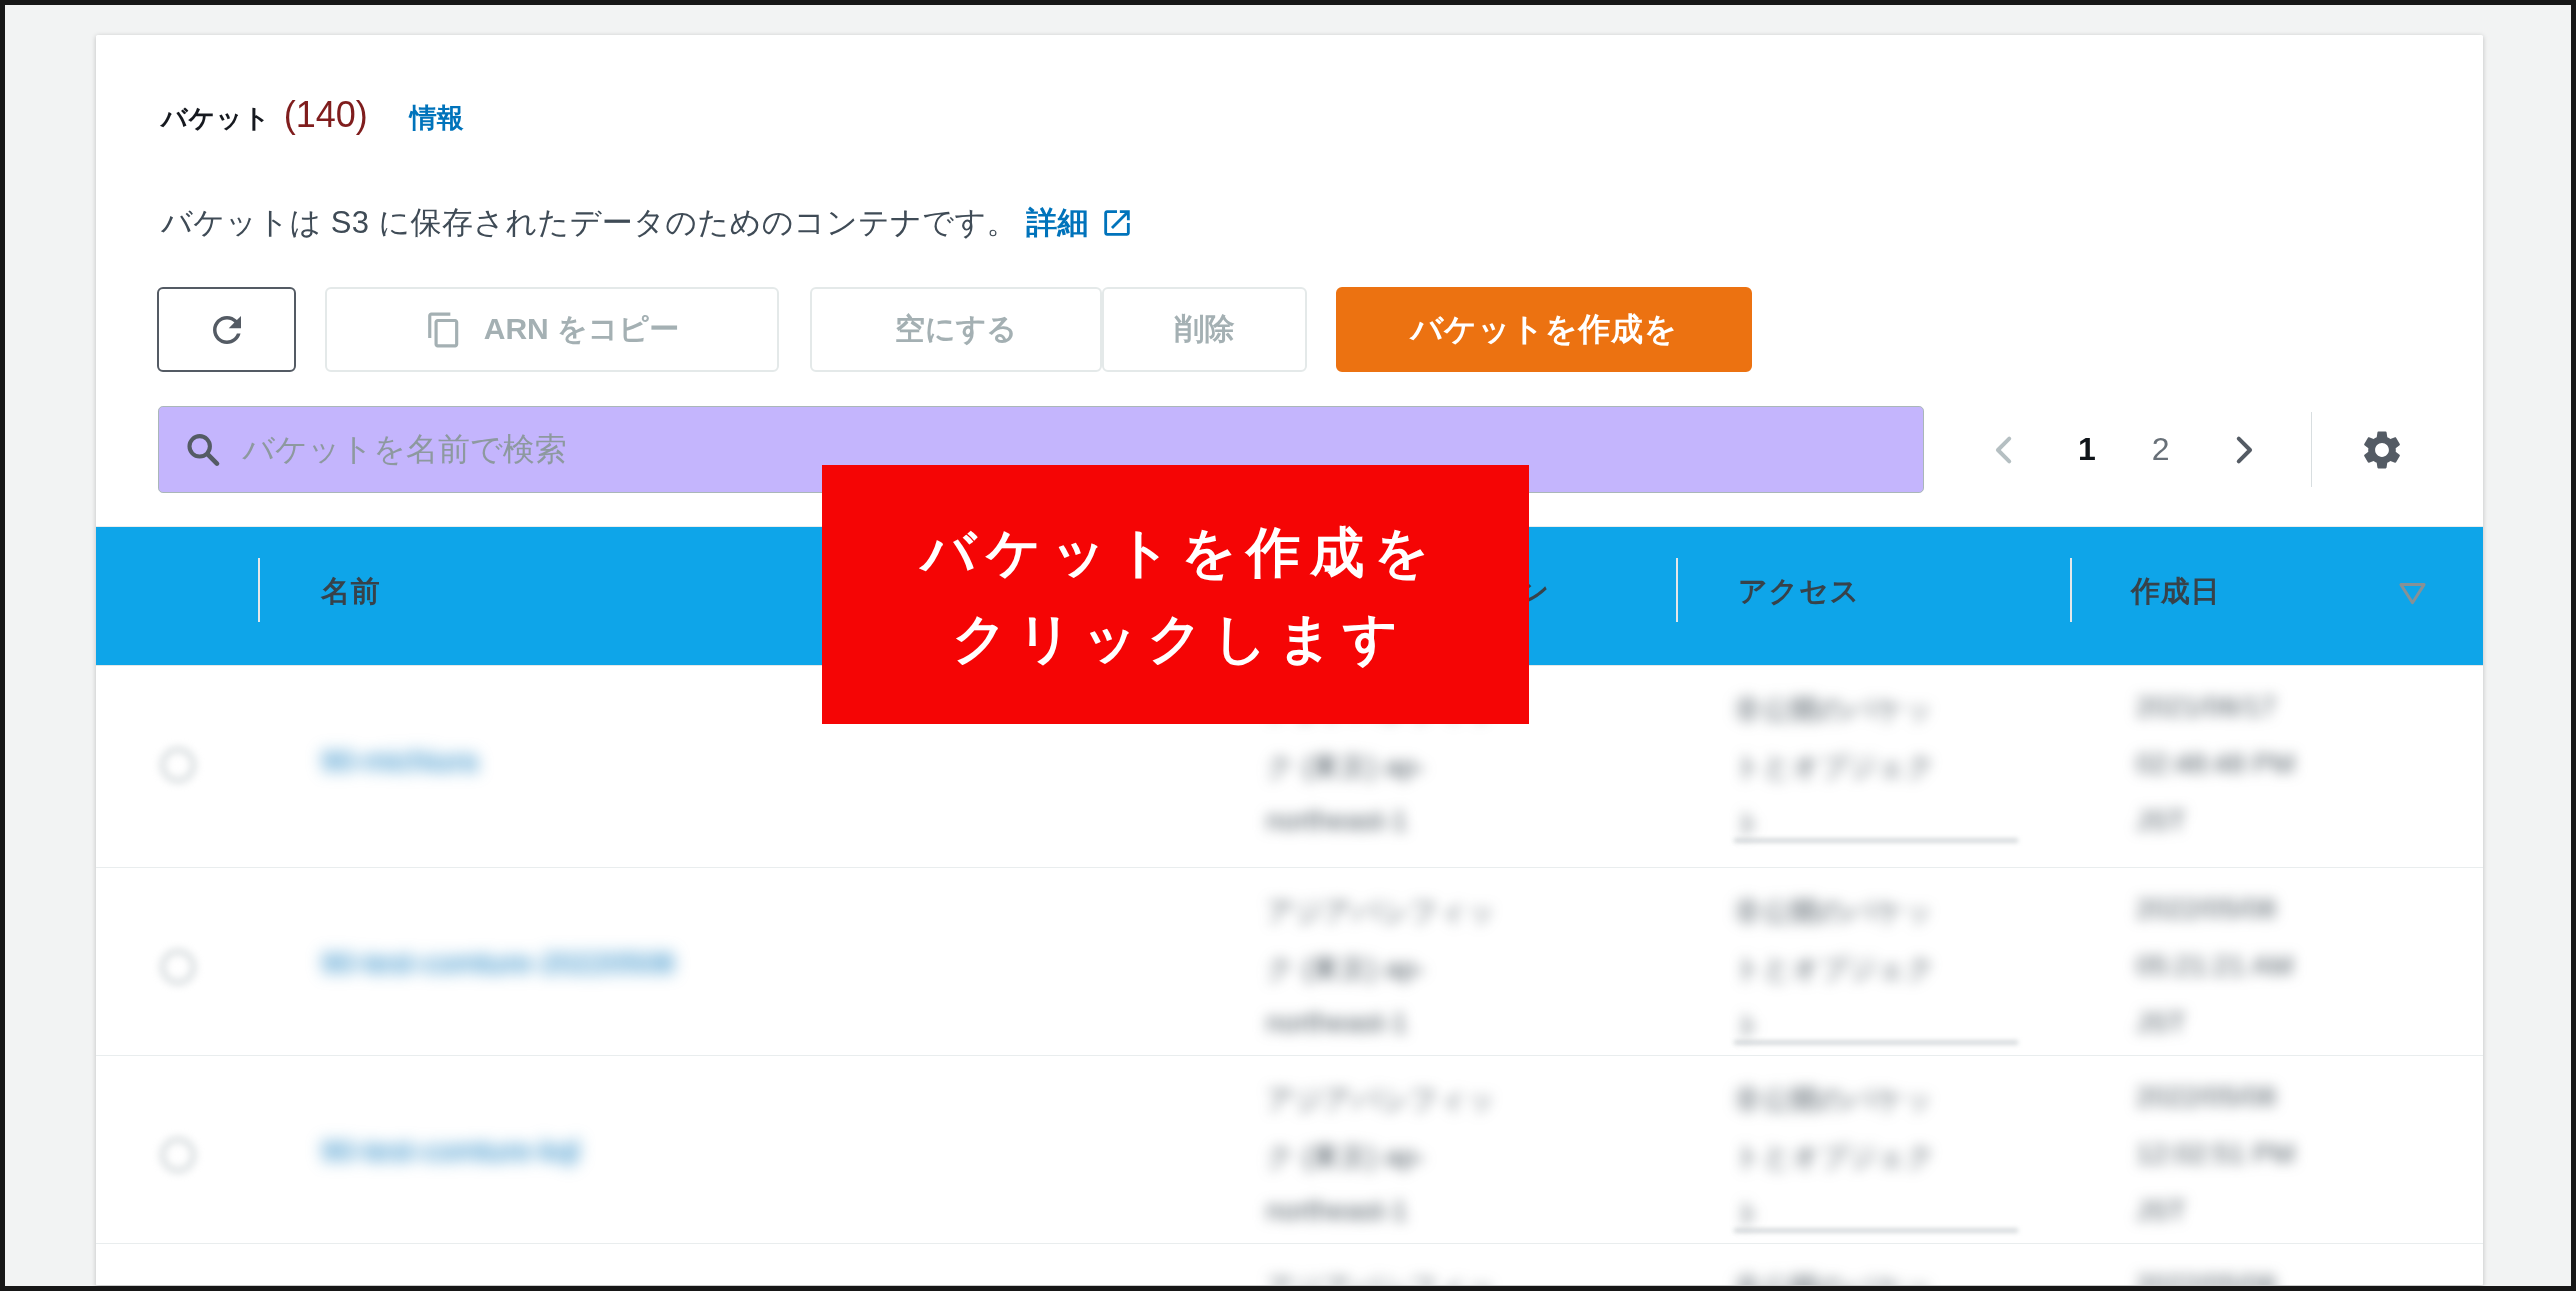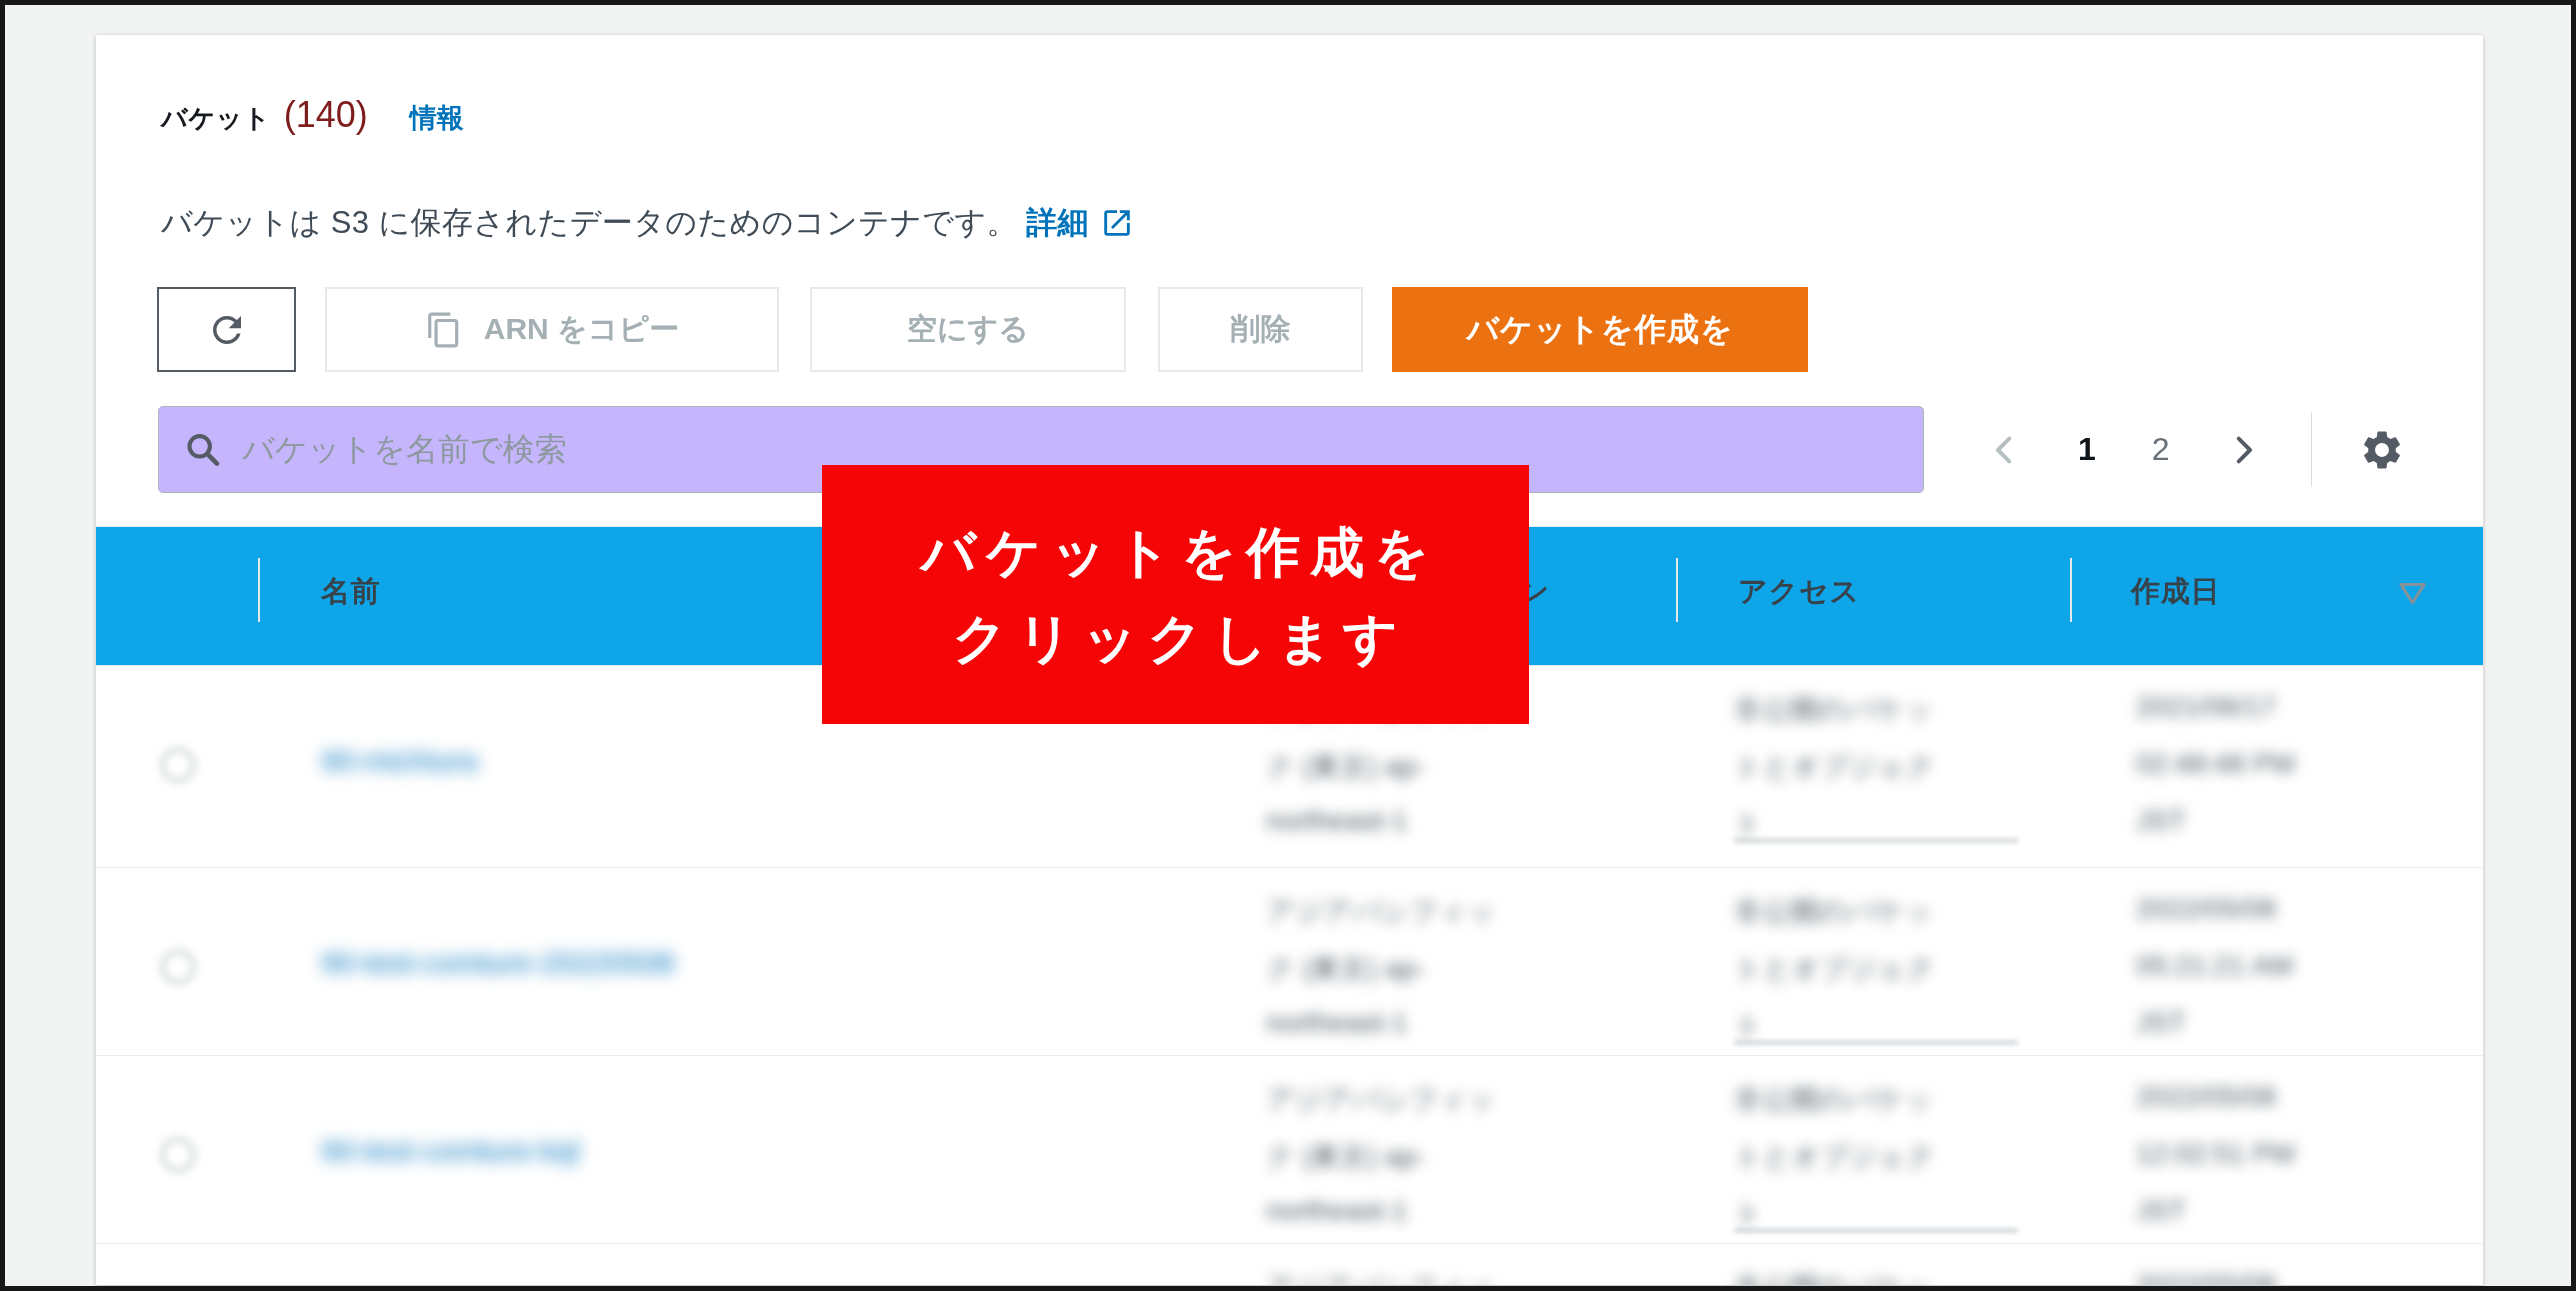--- a/index.html
+++ b/index.html
@@ -22,26 +22,26 @@
   
   .title-row{position:absolute;left:65px;top:59px;display:flex;align-items:baseline;}
   .page-title{font-size:26px;font-weight:700;color:var(--text_dark);letter-spacing:0.8px;}
   .bucket-count{font-size:36px;font-weight:400;color:#7f1d1d;margin-left:13px;}
   .info-link{font-size:27px;font-weight:700;color:var(--link_blue);margin-left:42px;cursor:pointer;}
   .desc-row{position:absolute;left:65px;top:167px;display:flex;align-items:center;font-size:31px;color:#3f4b56;letter-spacing:0.4px;}
   .learn-more{color:var(--link_blue);font-weight:600;margin-left:8.2px;cursor:pointer;}
   .ext-icon{width:34px;height:34px;margin-left:11.4px;}
   
   .actions{position:absolute;left:61px;top:252px;display:flex;align-items:center;}
-  .btn{height:85px;border-radius:0;display:flex;align-items:center;justify-content:center;
+  .btn{height:85px;border-radius:6px;display:flex;align-items:center;justify-content:center;
        font-size:30px;font-weight:700;background:#fff;cursor:pointer;}
   .btn-refresh{width:139px;border:2.5px solid #545b64;margin-right:29px;}
   .btn-disabled{border:2.5px solid #e4e9e9;color:var(--muted);cursor:default;}
   .btn-copy-arn{width:454px;margin-right:31px;gap:21px;}
-  .btn-empty{width:316px;margin-right:32px;}
+  .btn-empty{width:292px;}
   .btn-delete{width:205px;margin-right:29px;}
   .btn-create{width:416px;background:var(--accent_orange);border:2.5px solid var(--accent_orange);
               color:#fff;font-size:32px;letter-spacing:0.8px;}
   
   .search-row{position:absolute;left:62px;top:371px;width:2324px;height:87px;display:flex;align-items:center;}
   .search-box{width:1766px;height:87px;border:1.6px solid #aab7b8;border-radius:4.9px;background:#c4b5fd;
               display:flex;align-items:center;padding:0 24.5px;}
   .search-box input{border:none;outline:none;font-size:32px;color:#16191f;width:100%;margin-left:21px;
                     font-family:inherit;background:transparent;}
   .search-box input::placeholder{color:#8d999f;}

